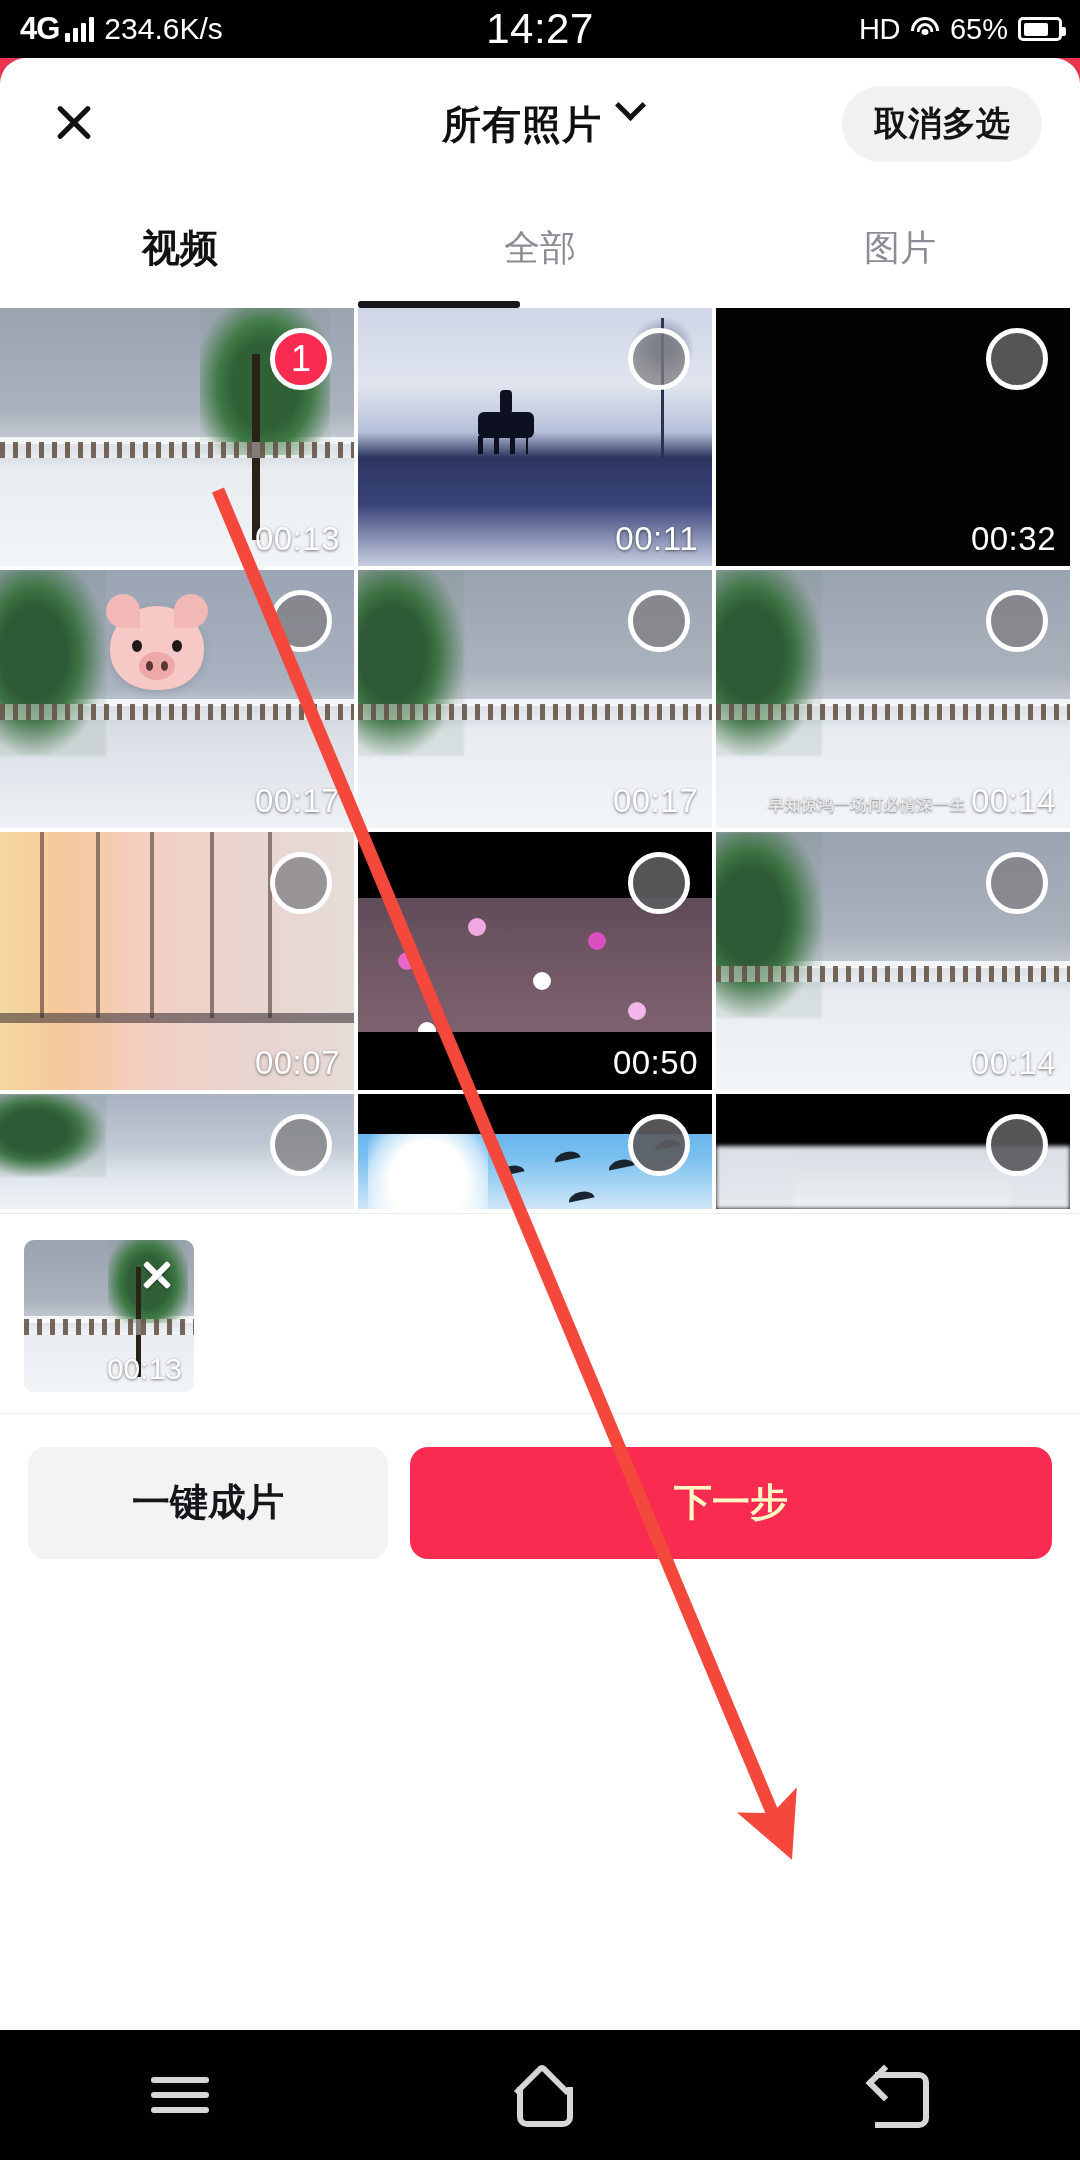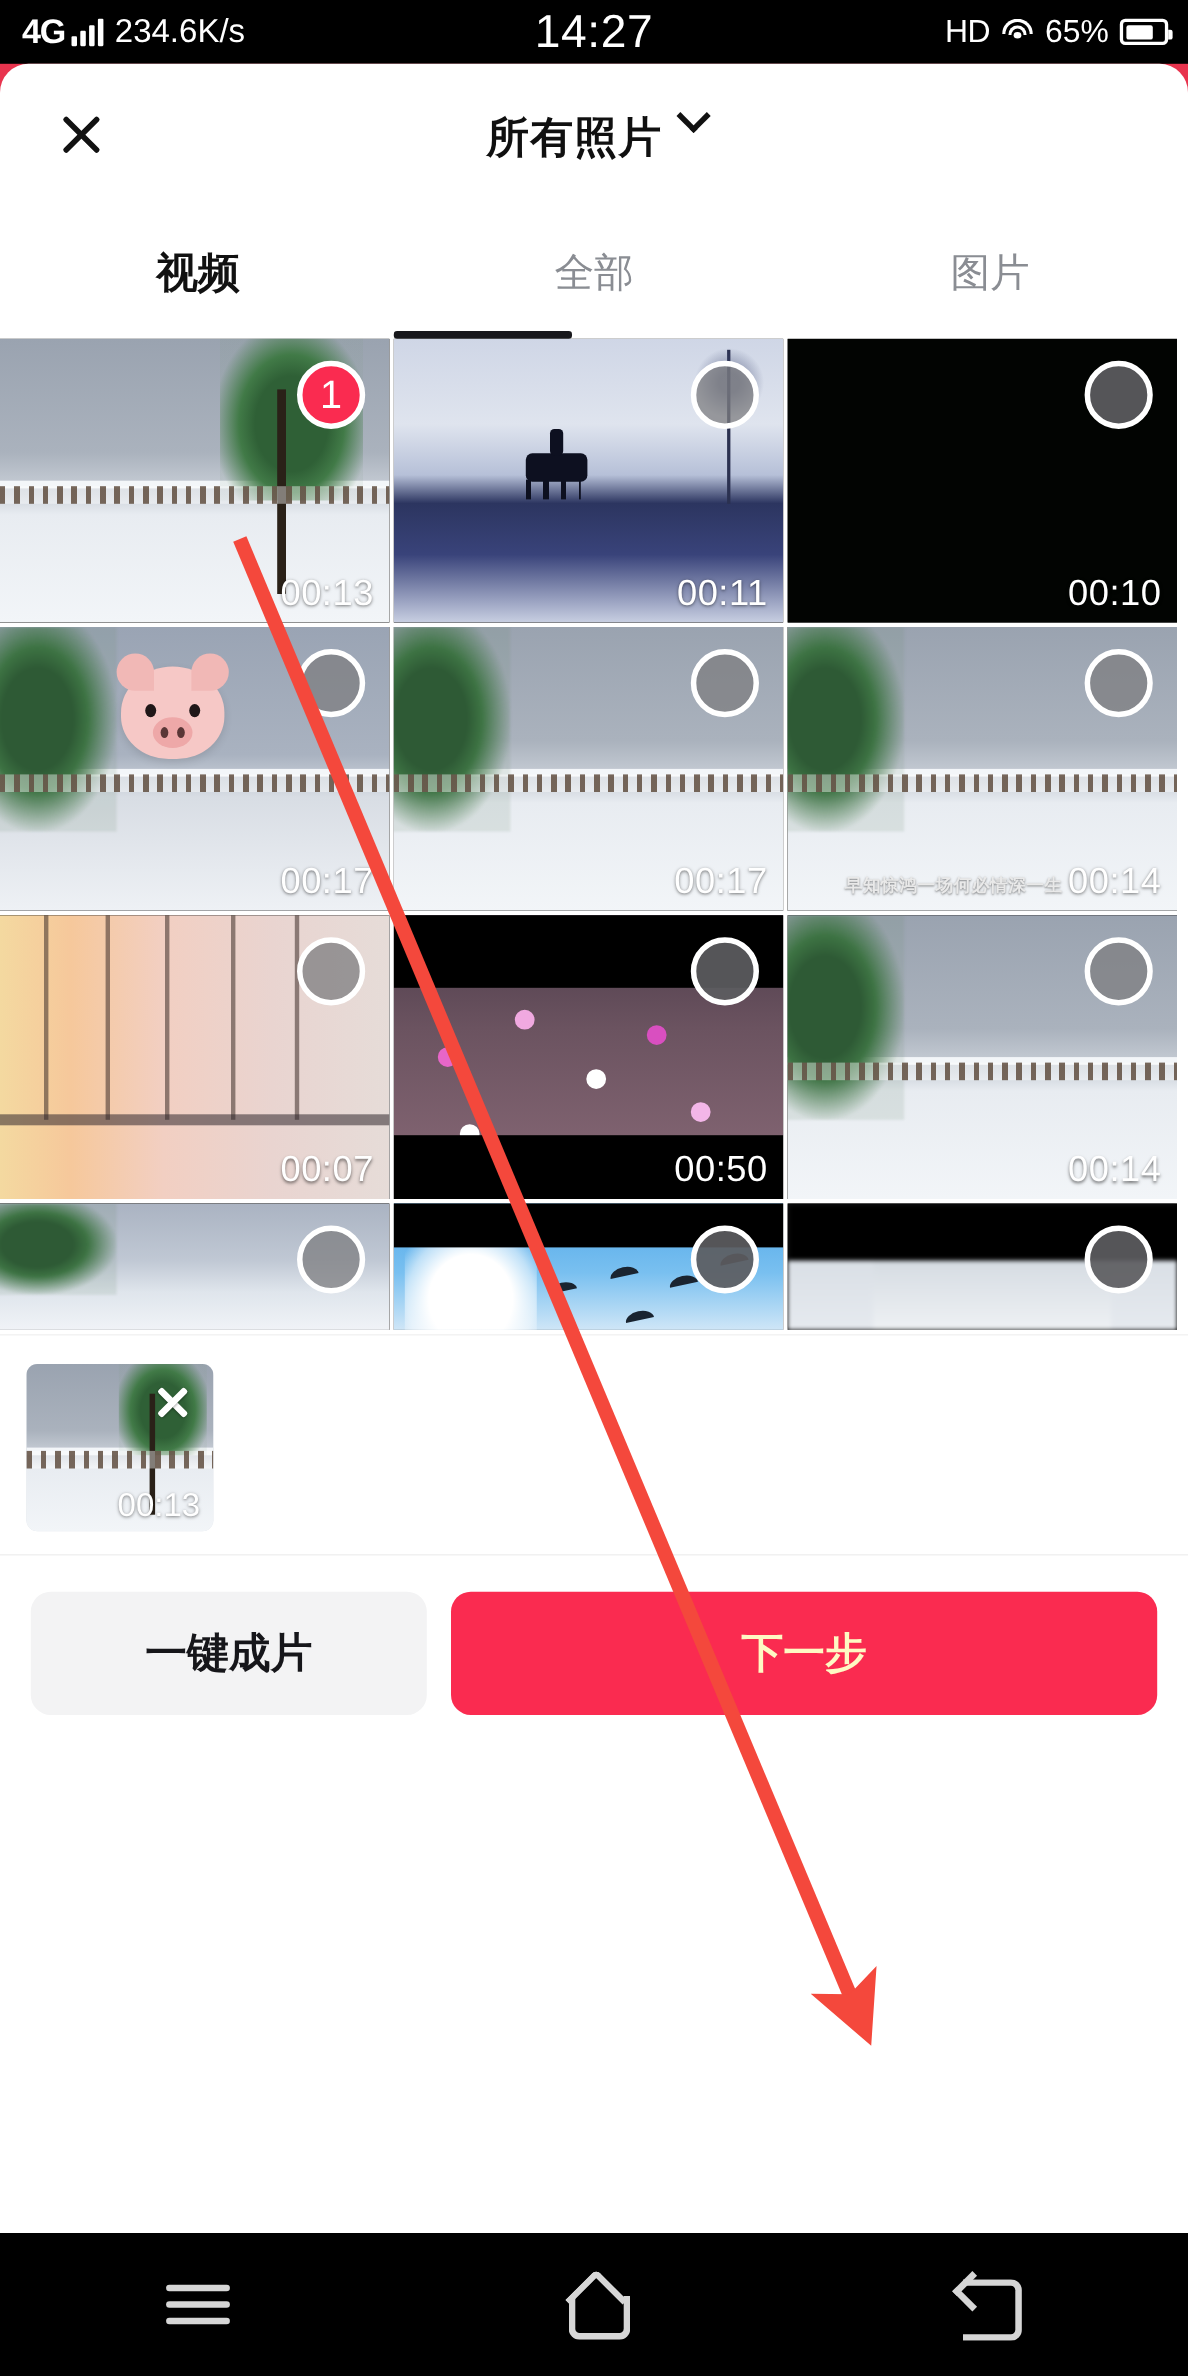--- a/index.html
+++ b/index.html
@@ -196,20 +196,21 @@
 <div class="app-edge"></div>
 
 <div class="app">
 
   <div class="hdr">
     <div class="close-x"></div>
     <div class="hdr-title-wrap">
       <span class="hdr-title">所有照片</span>
       <span class="chev"></span>
     </div>
+    <div class="multi-btn">取消多选</div>
   </div>
 
   <div class="tabs">
     <div class="tab active">视频</div>
     <div class="tab">全部</div>
     <div class="tab">图片</div>
     <div class="tab-underline"></div>
   </div>
 
   <div class="grid">
@@ -227,21 +228,21 @@
         <div class="thumb horse">
           <div class="h"></div>
             <div class="tr"></div>
         </div>
         <div class="sel"></div>
         <div class="dur">00:11</div>
       </div>
       <div class="cell">
         <div class="thumb dark"></div>
         <div class="sel dark"></div>
-        <div class="dur">00:10</div>
+        <div class="dur">00:32</div>
       </div>
     </div>
 
     <div class="row">
       <div class="cell">
         <div class="thumb snowfence pigcell">
           <div class="tree-l"></div>
           <div class="pig">
             <span class="ear l"></span>
               <span class="ear r"></span>

